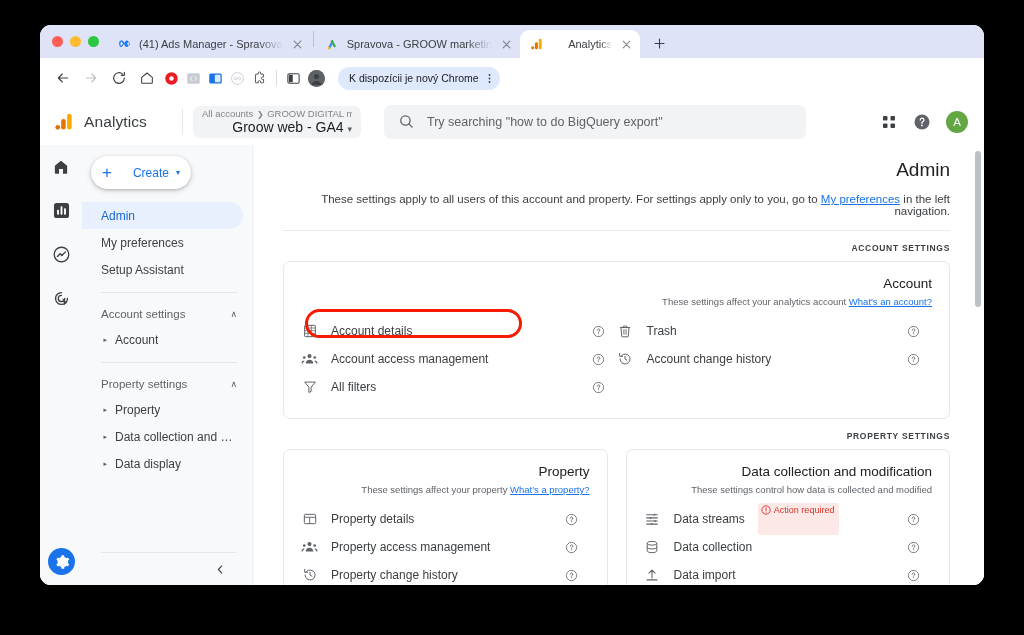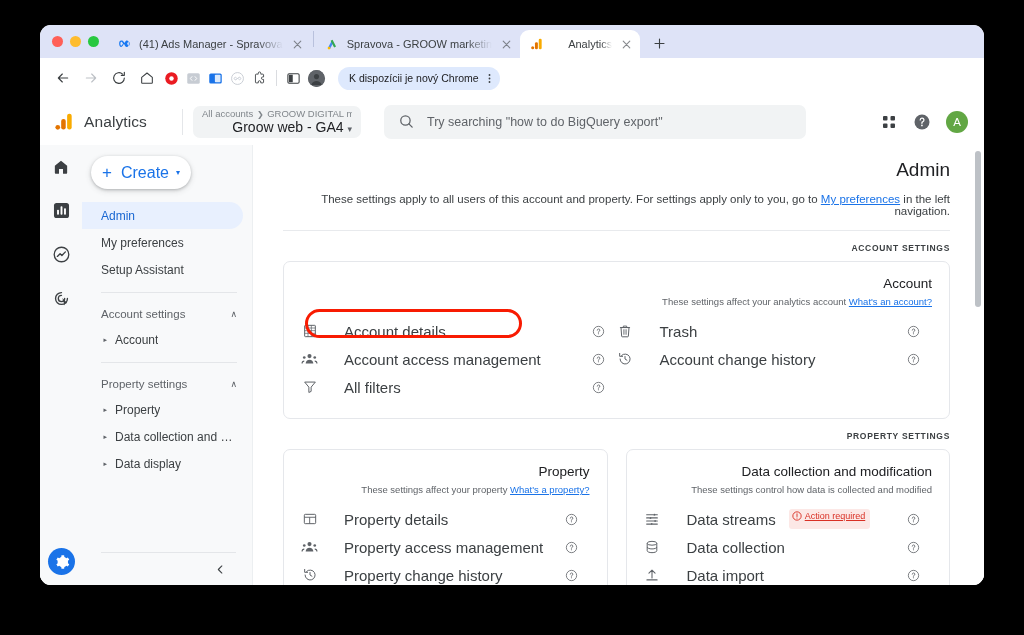--- a/index.html
+++ b/index.html
@@ -95,21 +95,21 @@
     background: #1a73e8; display: flex; align-items: center; justify-content: center; }
 
   .nav { width: 171px; background: #f8f9fa; padding: 7px 0 0 0; display: flex; flex-direction: column;
     border-right: 1px solid #eceff1; position: relative; }
   .create-btn {
     margin: 4px 0 13px 9px; width: 100px; height: 33px; border-radius: 17px; background: #fff;
     box-shadow: 0 1px 3px rgba(60,64,67,.3), 0 2px 6px rgba(60,64,67,.14);
     display: flex; align-items: center; gap: 7px; padding: 0 11px;
   }
   .create-btn .plus { font-size: 17px; color: #1a73e8; line-height: 1; font-weight: 400; }
-  .create-btn .lbl { font-size: 16px; color: #1a73e8; flex: 1; }
+  .create-btn .lbl { font-size: 12px; color: #1a73e8; flex: 1; }
   .create-btn .car { font-size: 8px; color: #1a73e8; }
 
   .nav-item { height: 27px; display: flex; align-items: center; padding-left: 19px;
     font-size: 12px; color: #3c4043; border-radius: 0 14px 14px 0; margin-right: 9px; }
   .nav-item.active { background: #e8f0fe; color: #1967d2; }
   .nav-div { height: 1px; background: #e4e6e9; margin: 9px 15px 9px 19px; }
   .nav-group { height: 24px; display: flex; align-items: center; padding: 0 15px 0 19px;
     font-size: 11.5px; color: #5f6368; }
   .nav-group .gchev { margin-left: auto; font-size: 9px; color: #5f6368; }
   .nav-sub { height: 27px; display: flex; align-items: center; gap: 8px; padding-left: 18px;
@@ -130,24 +130,24 @@
   .sect-label { font-size: 8.5px; letter-spacing: .7px; color: #3c4043; font-weight: 700; margin: 12px 0 8px; }
 
   .card { border: 1px solid #e5e7eb; border-radius: 7px; background: #fff; padding: 14px 17px 17px; }
   .card-title { font-size: 13.5px; color: #202124; margin-bottom: 5px; }
   .card-sub { font-size: 9.5px; color: #5f6368; margin-bottom: 10px; }
   .card-sub a { color: #1a73e8; }
   .rows { display: flex; }
   .col { flex: 1; }
   .row { height: 28px; display: flex; align-items: center; gap: 13px; padding-right: 12px; position: relative; }
   .row .ico { width: 17px; height: 17px; flex: none; display: flex; align-items: center; justify-content: center; }
-  .row .txt { font-size: 15px; color: #3c4043; white-space: nowrap; margin-left: 13px; }
+  .row .txt { font-size: 12px; color: #3c4043; white-space: nowrap; }
   .row .help { margin-left: auto; width: 13px; height: 13px; flex: none; }
   .badge { background: #fce8e6; color: #d93025; font-size: 9px; border-radius: 3px;
-    padding: 2px 5px 8px 3px; display: inline-flex; align-items: center; gap: 3px; white-space: nowrap; text-decoration: underline; }
+    padding: 2px 5px 20px 3px; display: inline-flex; align-items: center; gap: 3px; white-space: nowrap; }
 
   .two-col { display: flex; gap: 18px; }
   .two-col .card { flex: 1; min-width: 0; }
 
   .highlight-box {
     position: absolute; border: 3px solid #f81b02; border-radius: 19px; pointer-events: none;
   }
   .vscroll { position: absolute; right: 3px; top: 6px; width: 6px; height: 156px;
     background: #bdc1c6; border-radius: 3px; }
   svg { display: block; }

